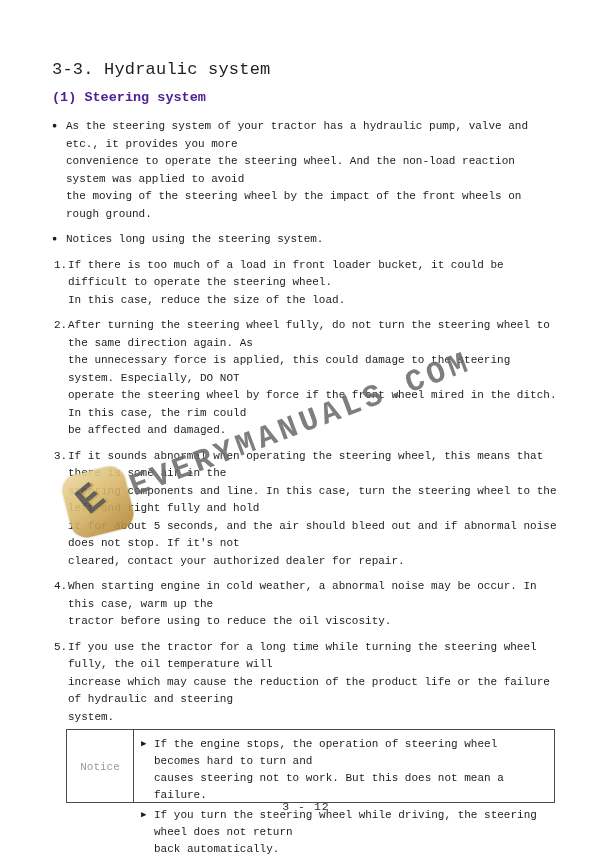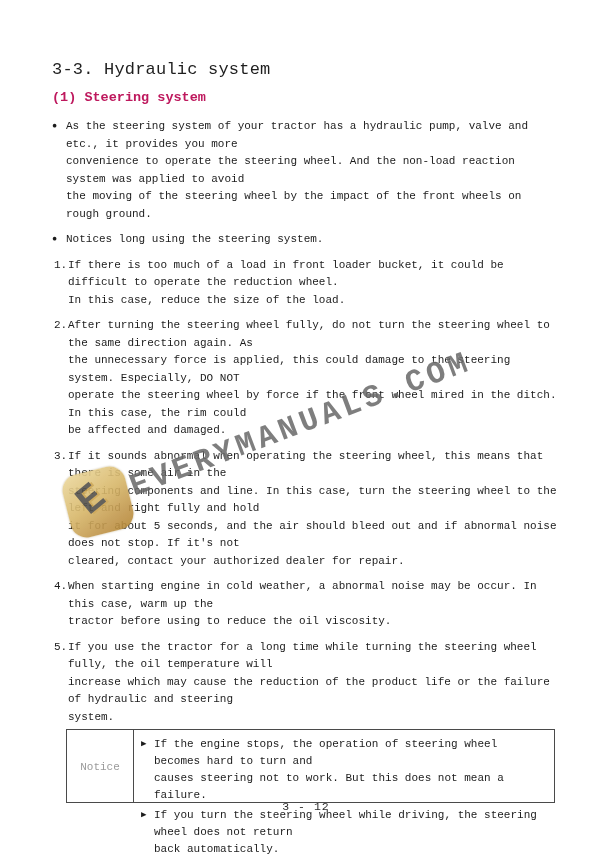--- a/index.html
+++ b/index.html
@@ -22,21 +22,21 @@
     margin: 0 0 11px 0;
     font-size: 17px;
     font-weight: normal;
     color: #1e1e1e;
     letter-spacing: 0.2px;
   }
   h2.subsection-title {
     margin: 0 0 13px 0;
     font-size: 13.5px;
     font-weight: bold;
-    color: #be185d;
+    color: #4c1d95;
   }
   .para {
     position: relative;
     padding-left: 14px;
     margin: 0 0 3px 0;
     font-size: 11px;
     line-height: 17.5px;
   }
   .para .ptext {
     display: block;
@@ -157,21 +157,21 @@
 the moving of the steering wheel by the impact of the front wheels on rough ground.</span>
     </div>
 
     <div class="para bullet">
       <span class="marker">●</span>
       <span class="ptext">Notices long using the steering system.</span>
     </div>
 
     <div class="para numbered">
       <span class="marker">1.</span>
-      <span class="ptext">If there is too much of a load in front loader bucket, it could be difficult to operate the reduction wheel.
+      <span class="ptext">If there is too much of a load in front loader bucket, it could be difficult to operate the steering wheel.
 In this case, reduce the size of the load.</span>
     </div>
 
     <div class="para numbered">
       <span class="marker">2.</span>
       <span class="ptext">After turning the steering wheel fully, do not turn the steering wheel to the same direction again. As
 the unnecessary force is applied, this could damage to the steering system. Especially, DO NOT
 operate the steering wheel by force if the front wheel mired in the ditch. In this case, the rim could
 be affected and damaged.</span>
     </div>

